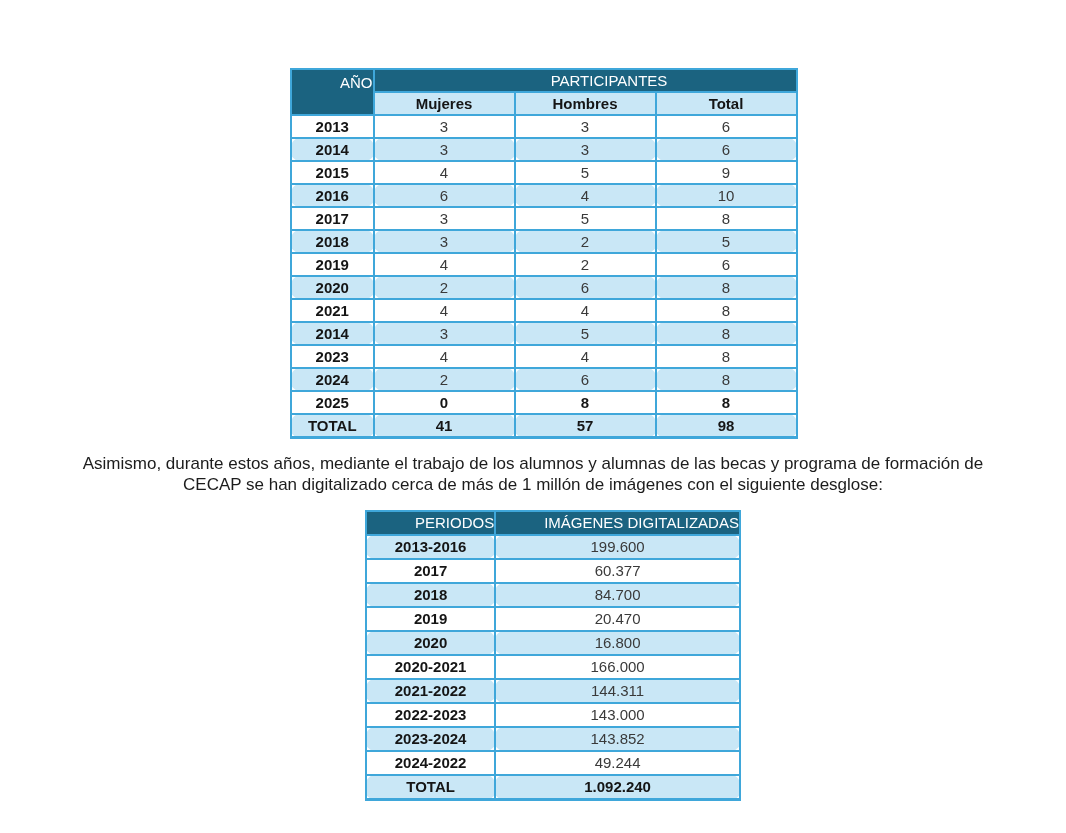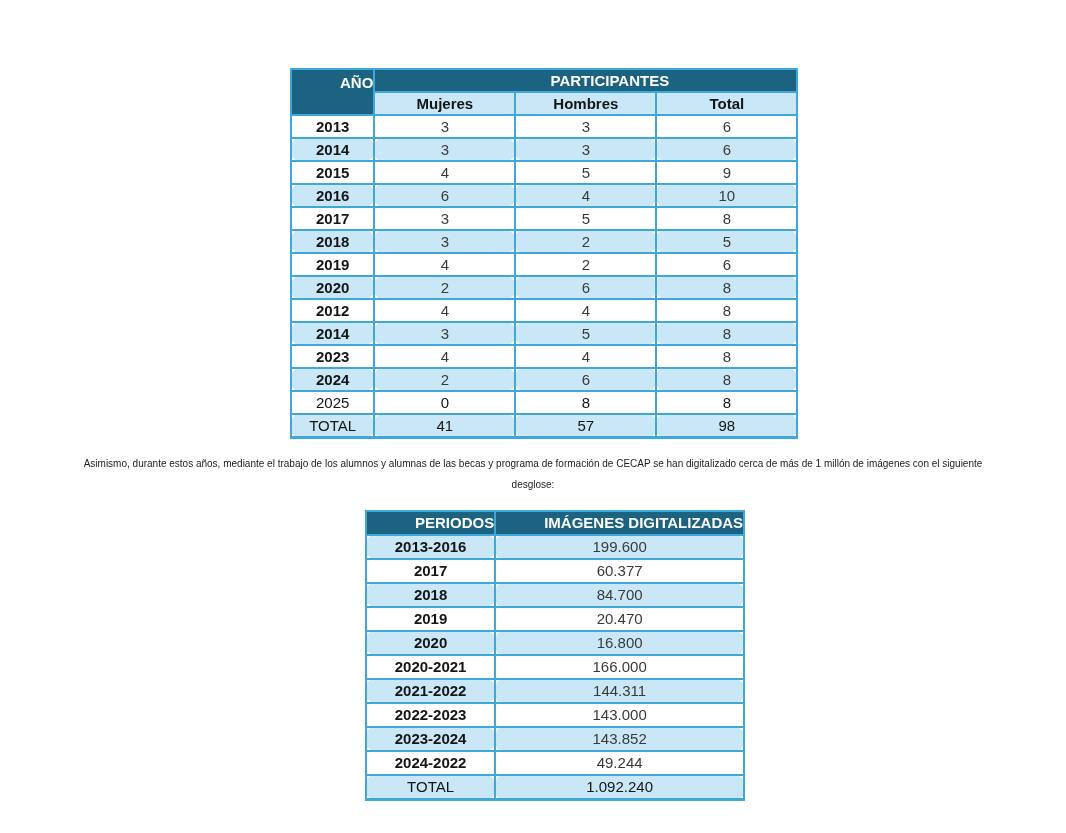--- a/index.html
+++ b/index.html
@@ -26,41 +26,41 @@
     text-align:center;vertical-align:middle;
     padding:0;white-space:nowrap;overflow:hidden;
     font-size:15px;line-height:21px;height:23px;
   }
   
   #participants-table{left:290px;top:68px;}
   #participants-table col.c-year{width:72px;}
   #participants-table col.c-num{width:141px;}
   .dark-cell{
     background:var(--header-bg);color:var(--header-text);
-    font-weight:700;
+    font-weight:400;
     padding-left:48px;
   }
   #participants-table th.year-head{vertical-align:top;padding-top:2px;}
   tr.subhead th{
     background:var(--row-alt);color:var(--label-text);font-weight:700;text-align:center;
   }
   td{color:var(--value-text);}
   td.label-cell{font-weight:700;color:var(--label-text);}
   tr.alt td{background:var(--row-alt);border-radius:9px;}
-  tr.bold-row td{font-weight:400;color:var(--label-text);}
+  tr.bold-row td{font-weight:700;color:var(--label-text);}
   
   #images-table{left:365px;top:510px;}
   #images-table col.c-period{width:128px;}
   #images-table col.c-images{width:229px;}
   #images-table th, #images-table td{height:14px;line-height:22px;}
   
   .para{
     position:absolute;top:453px;left:0;width:100%;
     text-align:center;margin:0;
-    font-size:10px;line-height:21px;color:#1c1c1c;
+    font-size:17px;line-height:21px;color:#1c1c1c;
   }
   .para .inner{display:inline-block;max-width:930px;}
 </style>
 </head>
 <body>
 
 <table id="participants-table">
   <colgroup>
     <col class="c-year">
       <col class="c-num">
@@ -121,21 +121,21 @@
         <td>2</td>
         <td>6</td>
       </tr>
       <tr class="alt">
         <td class="label-cell">2020</td>
         <td>2</td>
         <td>6</td>
         <td>8</td>
       </tr>
       <tr>
-        <td class="label-cell">2012</td>
+        <td class="label-cell">2021</td>
         <td>4</td>
         <td>4</td>
         <td>8</td>
       </tr>
       <tr class="alt">
         <td class="label-cell">2014</td>
         <td>3</td>
         <td>5</td>
         <td>8</td>
       </tr>

